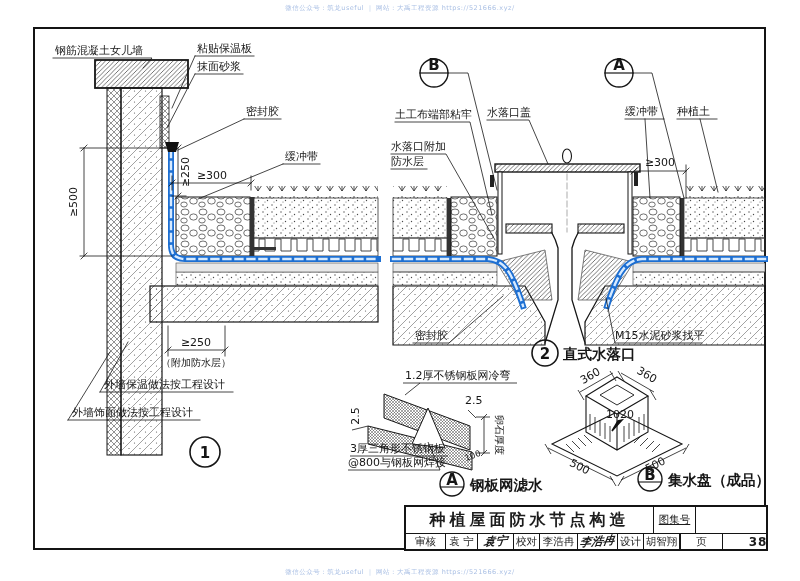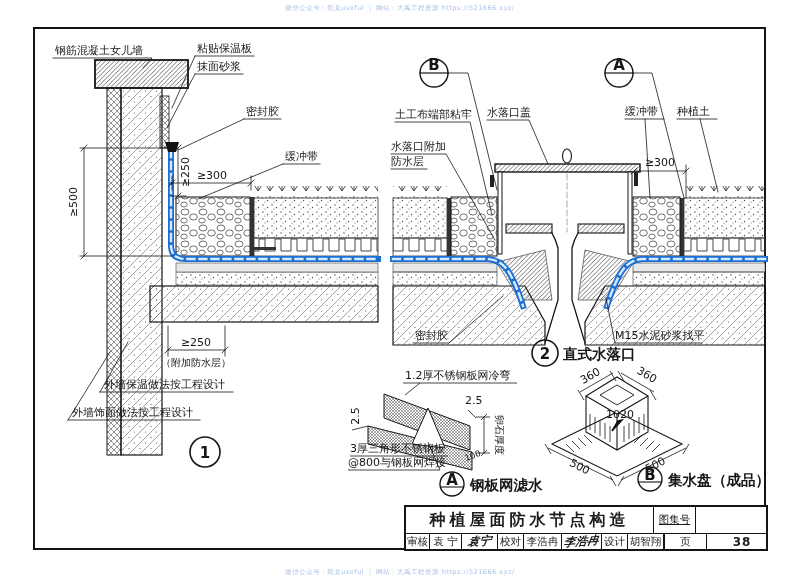--- a/index.html
+++ b/index.html
@@ -264,21 +264,21 @@
     </g>
   </svg>
 
   <div id="tblock">
     <div class="tb-row" id="tb-row1">
       <div class="tb-cell" id="tb-title">种植屋面防水节点构造</div>
       <div class="tb-cell tb-lab" style="width:42px;flex:none;text-decoration:underline;">图集号</div>
       <div class="tb-cell tb-val" style="width:70px;flex:none;margin-top:44px;">18CJ40-33</div>
     </div>
     <div class="tb-row">
-      <div class="tb-cell tb-lab" style="width:24px;flex:none;">审核</div>
+      <div class="tb-cell tb-lab" style="width:40px;flex:none;">审核</div>
       <div class="tb-cell tb-name" style="width:32px;flex:none;">袁 宁</div>
       <div class="tb-cell" style="width:36px;flex:none;">
           <span class="sig">袁宁</span>
         </div>
       <div class="tb-cell tb-lab" style="width:26px;flex:none;">校对</div>
       <div class="tb-cell tb-name" style="width:38px;flex:none;">李浩冉</div>
       <div class="tb-cell" style="width:40px;flex:none;">
           <span class="sig">李浩冉</span>
         </div>
       <div class="tb-cell tb-lab" style="width:26px;flex:none;text-align:center;">设计</div>

